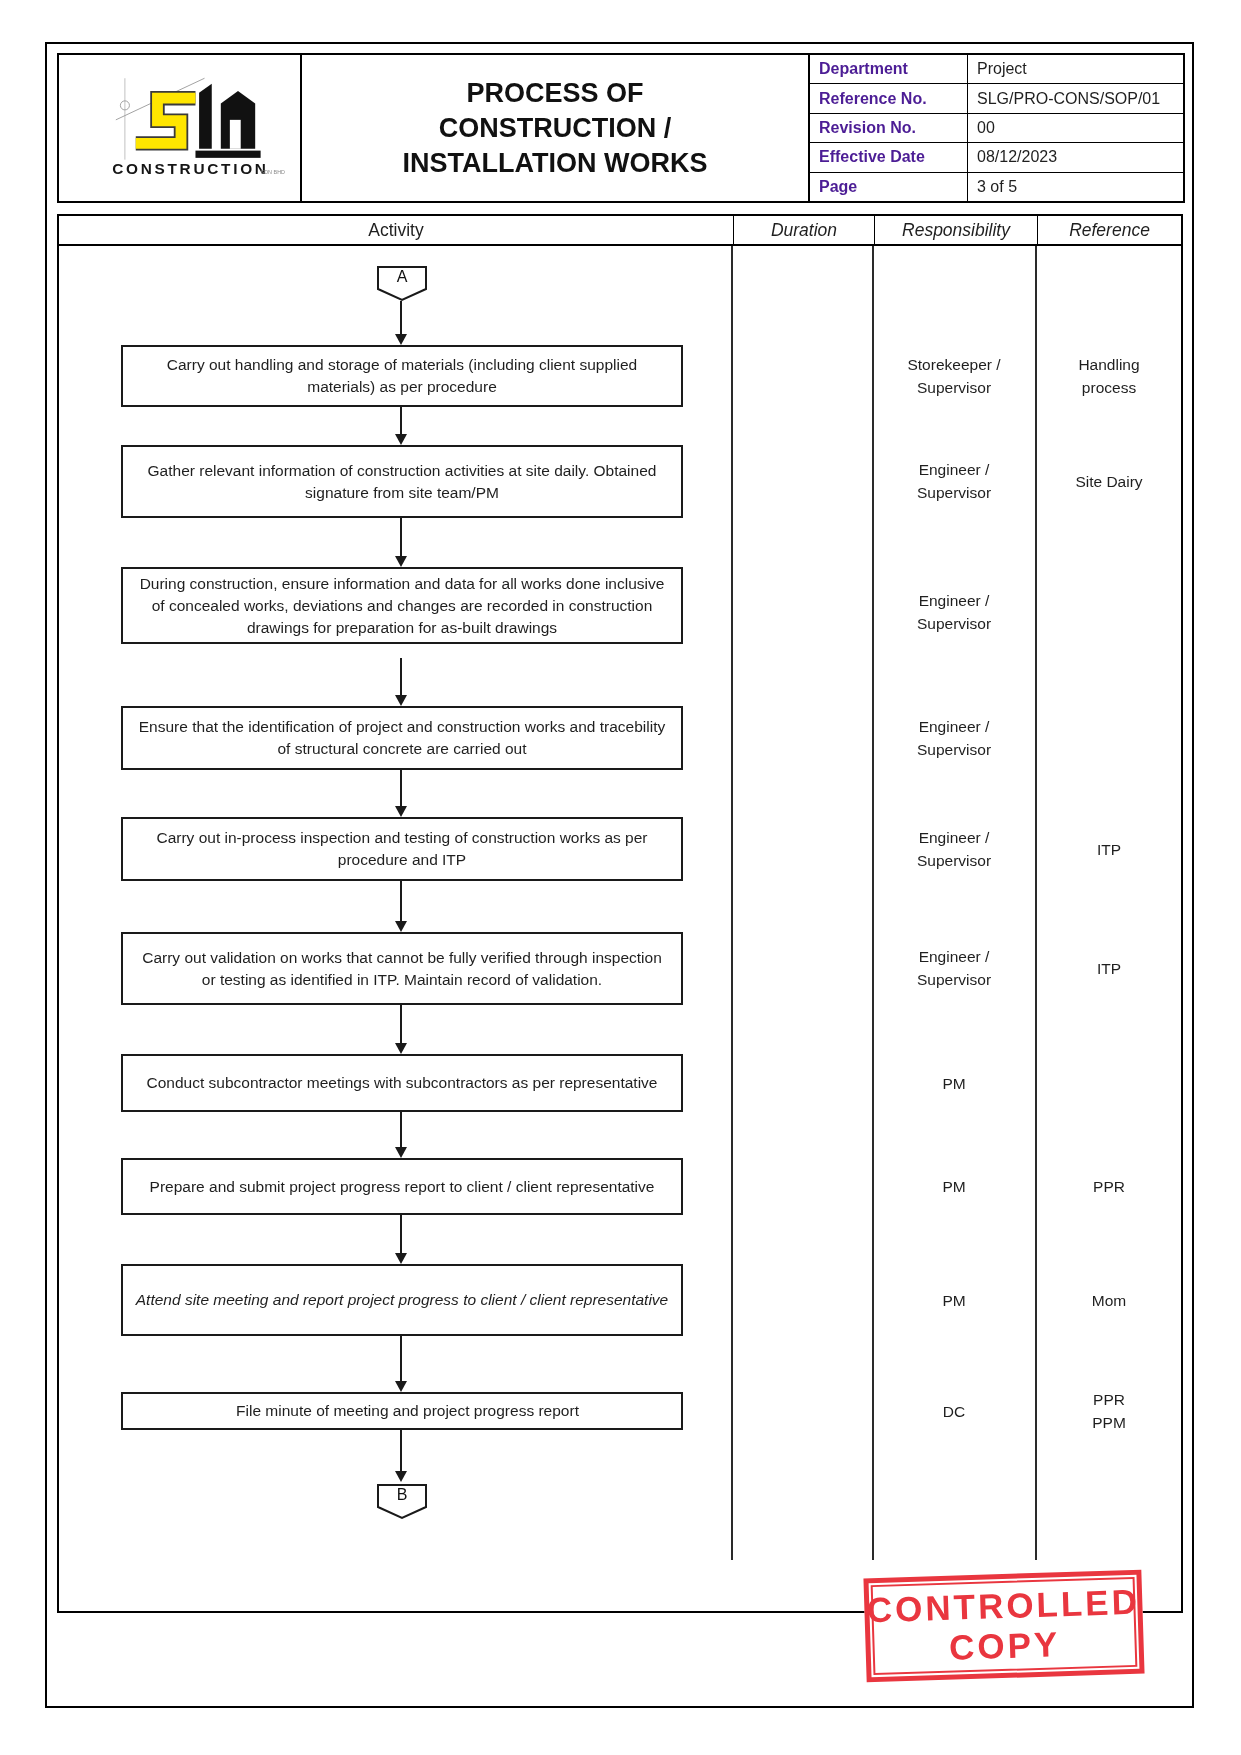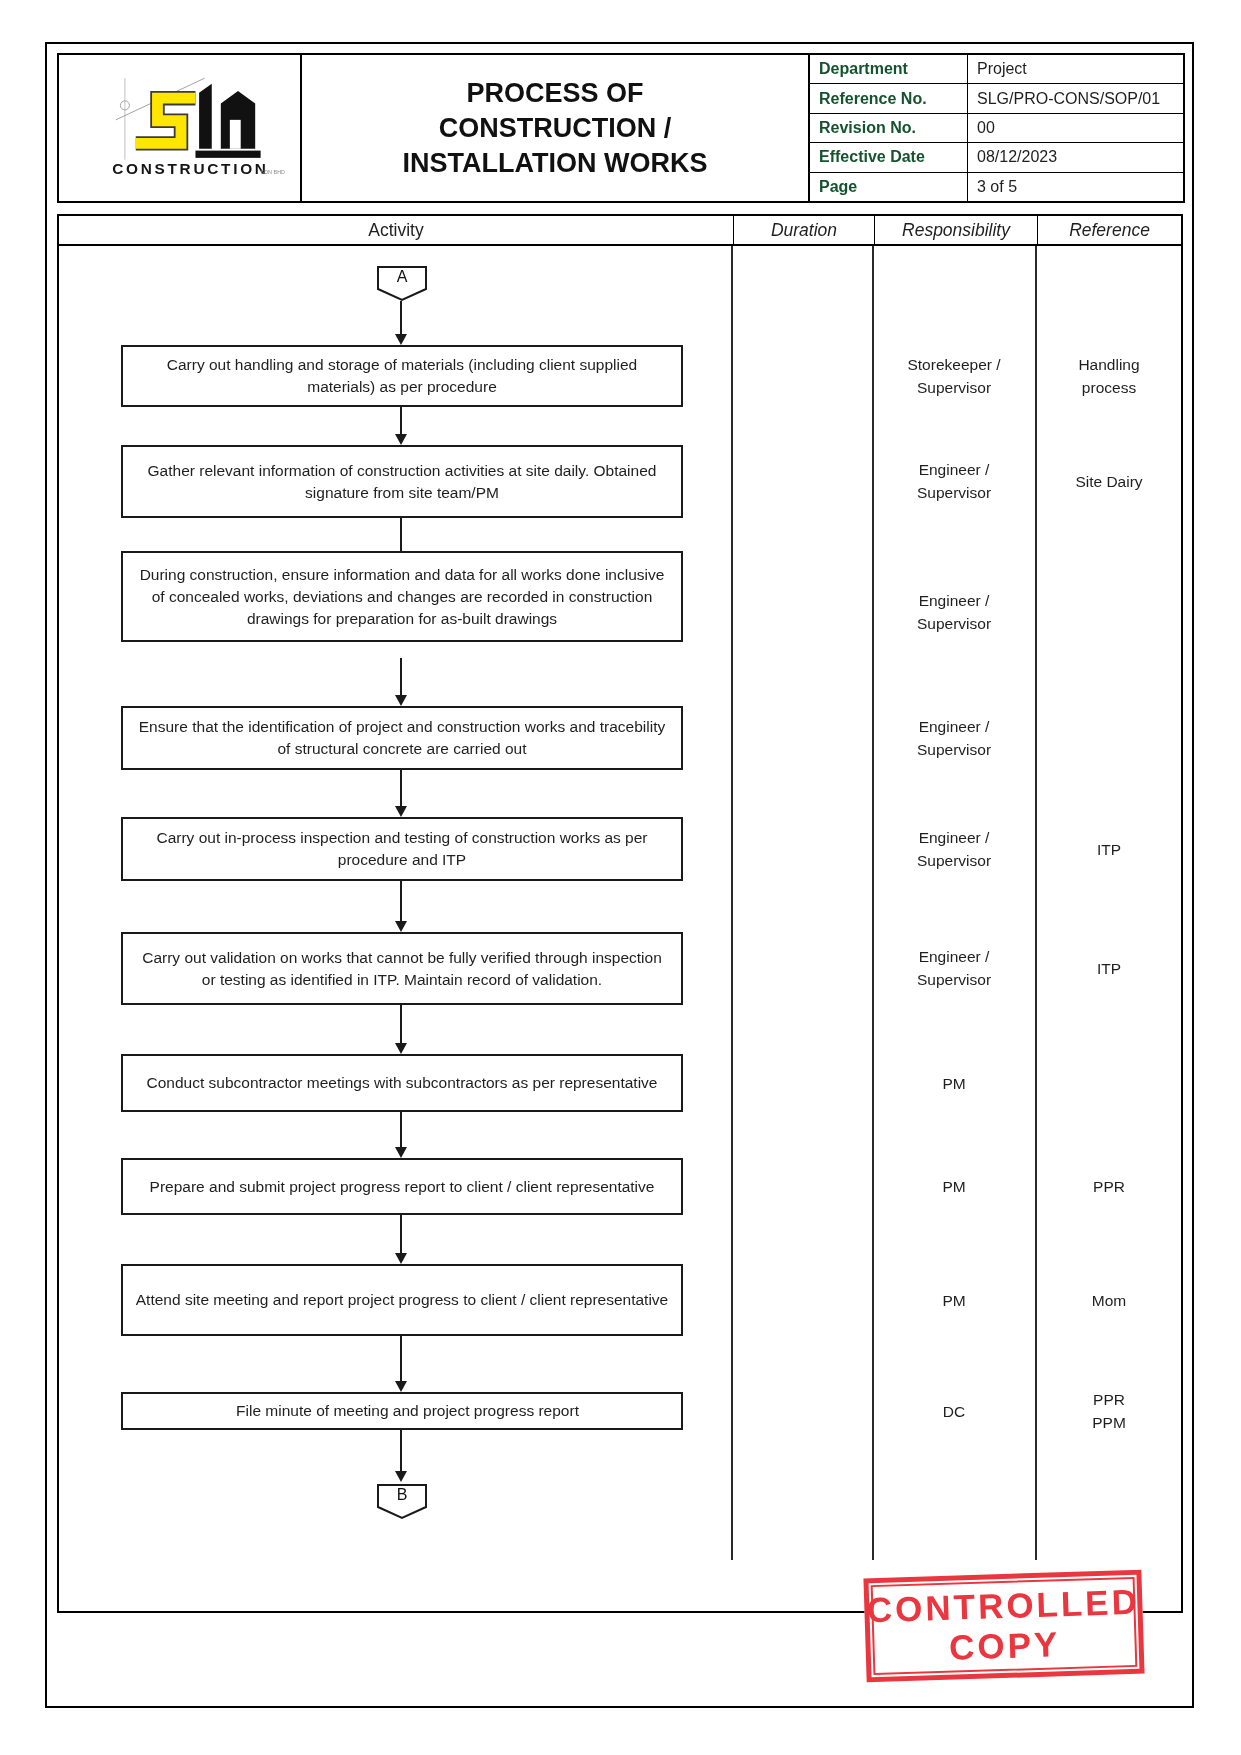--- a/index.html
+++ b/index.html
@@ -12,21 +12,21 @@
         border:2px solid #000;box-sizing:border-box;display:flex;}
   .logo-cell{width:203px;border-right:2px solid #000;box-sizing:border-box;
         display:flex;align-items:center;justify-content:center;margin-left:40px;}
   .title-cell{width:508px;border-right:2px solid #000;box-sizing:border-box;
         display:flex;align-items:center;justify-content:center;text-align:center;
         font-weight:bold;font-size:27px;line-height:35px;white-space:pre-line;color:#111;}
   .info-cell{flex:1;display:flex;flex-direction:column;}
   .info-row{flex:1;display:flex;border-bottom:1.5px solid #000;box-sizing:border-box;}
   .info-row:last-child{border-bottom:none;}
   .info-label{width:158px;border-right:1.5px solid #000;box-sizing:border-box;
-        font-weight:bold;font-size:16px;display:flex;align-items:center;padding-left:9px;color:#14532d;}
+        font-weight:bold;font-size:16px;display:flex;align-items:center;padding-left:9px;color:#4c1d95;}
   .info-value{flex:1;font-size:16px;display:flex;align-items:center;padding-left:9px;}
   
   .main-table{position:absolute;left:57px;top:214px;width:1126px;height:1399px;
         border:2px solid #000;box-sizing:border-box;}
   .col-header{position:absolute;left:0;top:0;right:0;height:30px;display:flex;
         border-bottom:2px solid #000;box-sizing:border-box;}
   .col-h{display:flex;align-items:center;justify-content:center;font-size:17.5px;
         box-sizing:border-box;}
   .col-h.b{border-left:1.5px solid #000;font-style:italic;}
   .vline{position:absolute;width:1.5px;background:#2a2a2a;}
@@ -131,39 +131,39 @@
     <span>A</span>
   </div>
 
   <div class="arrow" style="top:301px;height:44px;"></div>
   <div class="flow-box" style="top:345px;height:62px;">Carry out handling and storage of materials (including client supplied materials) as per procedure</div>
 
   <div class="arrow" style="top:407px;height:38px;"></div>
   <div class="flow-box" style="top:445px;height:73px;">Gather relevant information of construction activities at site daily. Obtained signature from site team/PM</div>
 
   <div class="arrow" style="top:518px;height:49px;"></div>
-  <div class="flow-box" style="top:551px;height:91px;">During construction, ensure information and data for all works done inclusive of concealed works, deviations and changes are recorded in construction drawings for preparation for as-built drawings</div>
+  <div class="flow-box" style="top:567px;height:77px;">During construction, ensure information and data for all works done inclusive of concealed works, deviations and changes are recorded in construction drawings for preparation for as-built drawings</div>
 
   <div class="arrow" style="top:658px;height:48px;"></div>
   <div class="flow-box" style="top:706px;height:64px;">Ensure that the identification of project and construction works and tracebility of structural concrete are carried out</div>
 
   <div class="arrow" style="top:770px;height:47px;"></div>
   <div class="flow-box" style="top:817px;height:64px;">Carry out in-process inspection and testing of construction works as per procedure and ITP</div>
 
   <div class="arrow" style="top:881px;height:51px;"></div>
   <div class="flow-box" style="top:932px;height:73px;">Carry out validation on works that cannot be fully verified through inspection or testing as identified in ITP. Maintain record of validation.</div>
 
   <div class="arrow" style="top:1005px;height:49px;"></div>
   <div class="flow-box" style="top:1054px;height:58px;">Conduct subcontractor meetings with subcontractors as per representative</div>
 
   <div class="arrow" style="top:1112px;height:46px;"></div>
   <div class="flow-box" style="top:1158px;height:57px;">Prepare and submit project progress report to client / client representative</div>
 
   <div class="arrow" style="top:1215px;height:49px;"></div>
-  <div class="flow-box" style="top:1264px;height:72px;">Attend site meeting and report project progress to client / client representative</div>
+  <div class="flow-box" style="top:1264px;height:72px;font-style:italic;">Attend site meeting and report project progress to client / client representative</div>
 
   <div class="arrow" style="top:1336px;height:56px;"></div>
   <div class="flow-box" style="top:1392px;height:38px;padding-left:23px;">File minute of meeting and project progress report</div>
 
   <div class="arrow" style="top:1430px;height:52px;"></div>
   <div class="connector" style="left:377px;top:1484px;">
     <svg width="50" height="36">
         <polygon points="1,1 49,1 49,23 25,34 1,23" fill="#ffffff" stroke="#1a1a1a" stroke-width="2"></polygon>
       </svg>
     <span>B</span>

